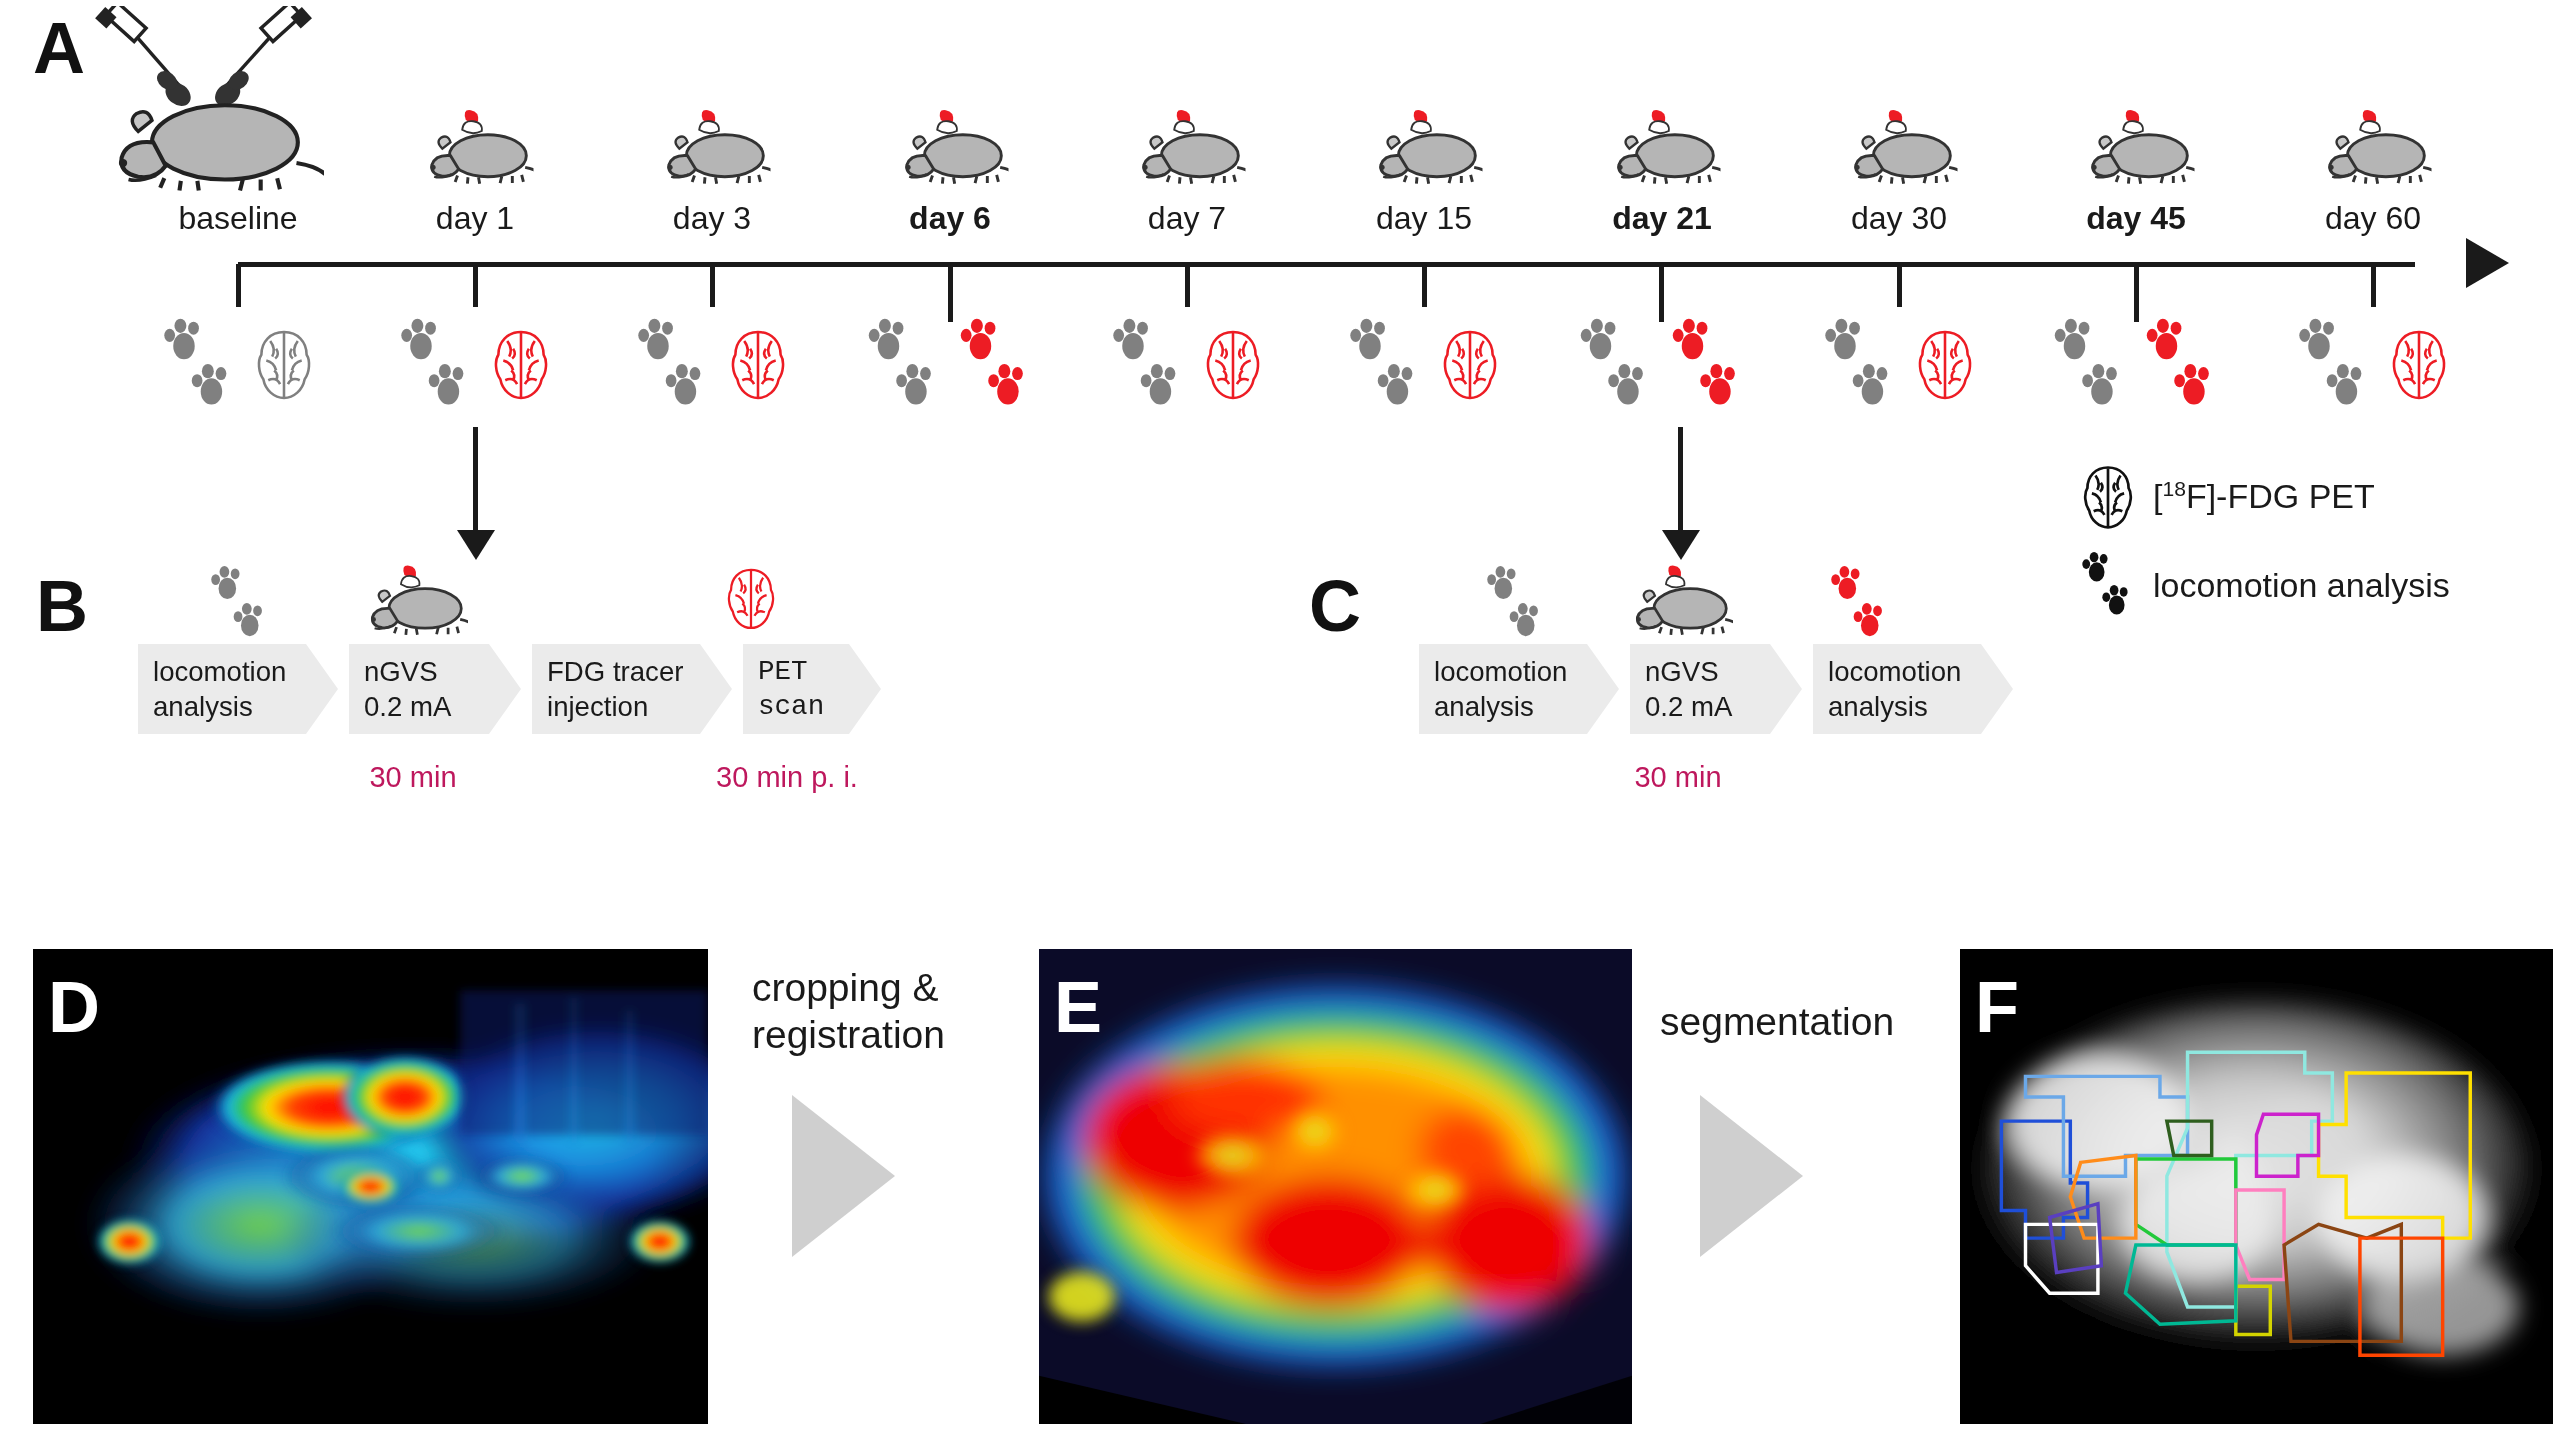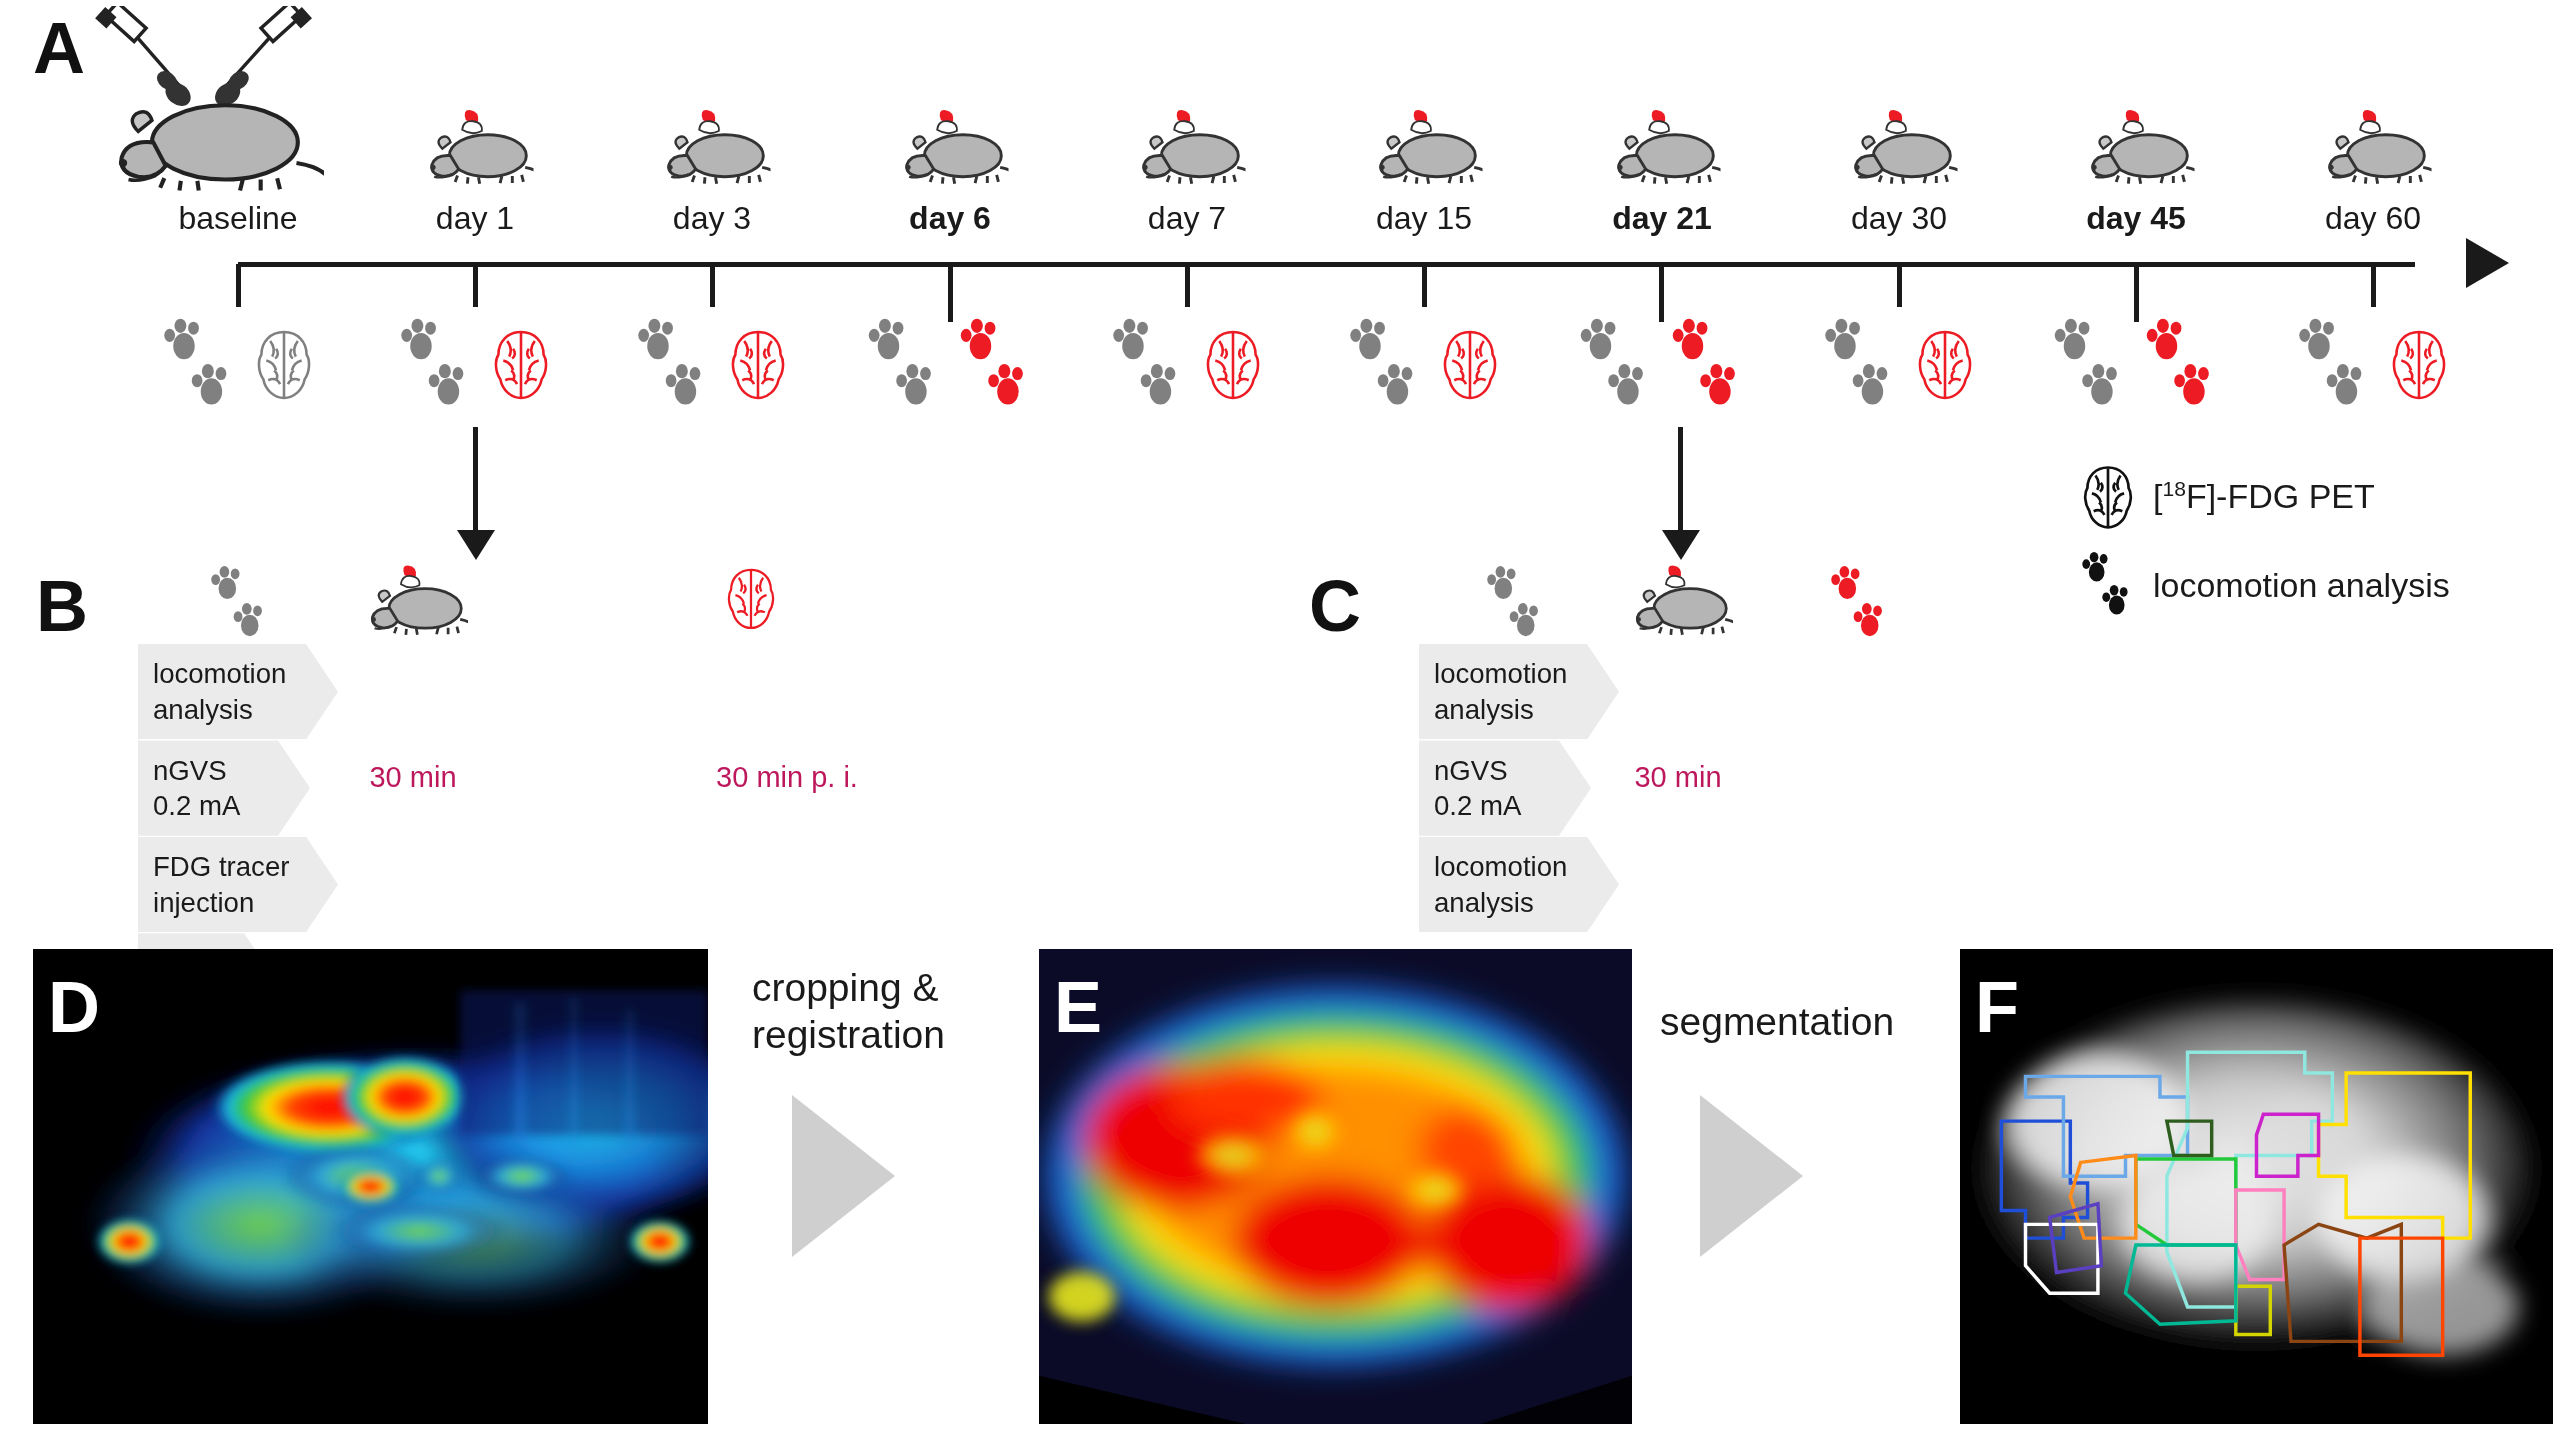--- a/index.html
+++ b/index.html
@@ -39,21 +39,21 @@
     display:flex;align-items:center;justify-content:center;gap:5.5px;}
 
   
   .chev{
     position:relative;background:#ebebeb;
     clip-path:polygon(0 0, calc(100% - 32px) 0, 100% 50%, calc(100% - 32px) 100%, 0 100%);
     display:flex;align-items:center;
     padding:12.4px 39px 12.4px 15px;box-sizing:border-box;
   }
   .chev-txt{font-size:27.6px;line-height:1.28;color:#1a1a1a;white-space:pre-line;}
-  .flowrow{position:absolute;display:flex;align-items:stretch;gap:1px;flex-direction:column;}
+  .flowrow{position:absolute;display:flex;align-items:stretch;gap:11px;}
   .cap{position:absolute;font-size:29px;font-weight:normal;white-space:nowrap;
        transform:translateX(-50%);color:#be185d;}
 
   
   .legend-row{position:absolute;display:flex;align-items:center;gap:18px;}
   .legend-txt{font-size:34px;color:#1a1a1a;white-space:nowrap;}
   .legend-txt sup{font-size:.62em;vertical-align:super;text-align:right;}
 
   
   .imgbox{position:absolute;overflow:hidden;background:#000;}
@@ -593,21 +593,21 @@
 analysis</div>
     </div>
     <div class="chev" style="width: 172px;">
       <div class="chev-txt">nGVS
 0.2 mA</div>
     </div>
     <div class="chev" style="width: 200px;">
       <div class="chev-txt">FDG tracer
 injection</div>
     </div>
-    <div class="chev" style="width: 138px;">
+    <div class="chev" style="width: 138px; font-family: Liberation Mono, monospace;">
       <div class="chev-txt">PET
 scan</div>
     </div>
   </div>
 <div id="panel-b-captions">
     <div class="cap abs" style="left: 413px; top: 761px;">30 min</div>
     <div class="cap abs" style="left: 787px; top: 761px; text-align: right;">30 min p. i.</div>
   </div>
 
 <div class="abs panel-letter" style="left:1309px;top:570px;">C</div>

